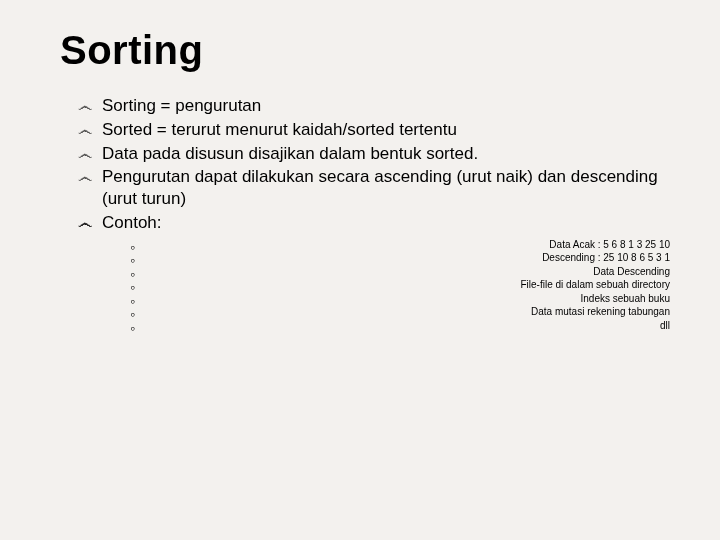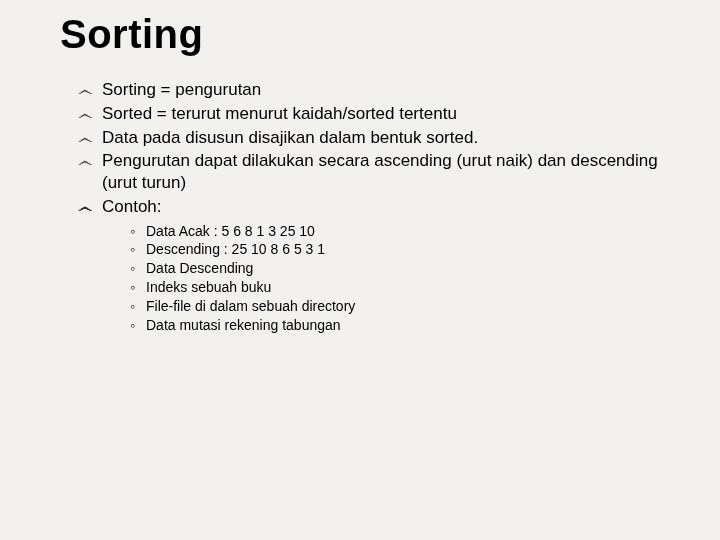--- a/index.html
+++ b/index.html
@@ -6,20 +6,21 @@
   html, body { width: 720px; height: 540px; }
   body {
     background: #f3f1ee;
     font-family: Arial, Helvetica, sans-serif;
     color: #000;
     position: relative;
     overflow: hidden;
   }
   .slide {
     padding: 12px 50px 20px 60px;
+    margin-top: 16px;
   }
   h1.title {
     font-size: 40px;
     font-weight: bold;
     margin-bottom: 22px;
     letter-spacing: 0.5px;
   }
   ul.main {
     list-style: none;
     padding-left: 22px;
@@ -45,23 +46,24 @@
     font-size: 15px;
     font-family: "Segoe Script", "Comic Sans MS", cursive;
   }
   ul.sub {
     list-style: none;
     padding-left: 70px;
     margin-top: 4px;
   }
   ul.sub > li {
     position: relative;
-    font-size: 14px;
+    font-size: 10px;
     line-height: 1.35;
     padding-left: 16px;
+    text-align: right;
   }
   ul.sub > li::before {
     content: "◦";
     position: absolute;
     left: 0;
     top: 0;
     font-size: 14px;
     color: #000;
   }
 </style>
@@ -77,17 +79,18 @@
     <li><span class="bullet">෴</span><span>Data pada disusun disajikan dalam bentuk sorted.</span></li>
     <li><span class="bullet">෴</span><span>Pengurutan dapat dilakukan secara ascending (urut naik) dan descending (urut turun)</span></li>
     <li><span class="bullet">෴</span></li>
     <li><span class="bullet">෴</span><span>Contoh:</span></li>
   </ul>
 
   <ul class="sub">
     <li><span>Data Acak  : 5 6 8 1 3 25 10</span></li>
     <li><span>Descending            : 25 10 8 6 5 3 1</span></li>
     <li><span>Data Descending</span></li>
+    <li><span>File-file di dalam sebuah directory</span></li>
     <li><span>Indeks sebuah buku</span></li>
-    <li><span>File-file di dalam sebuah directory</span></li>
     <li><span>Data mutasi rekening tabungan</span></li>
+    <li><span>dll</span></li>
   </ul>
 </div>
 
 </body></html>

